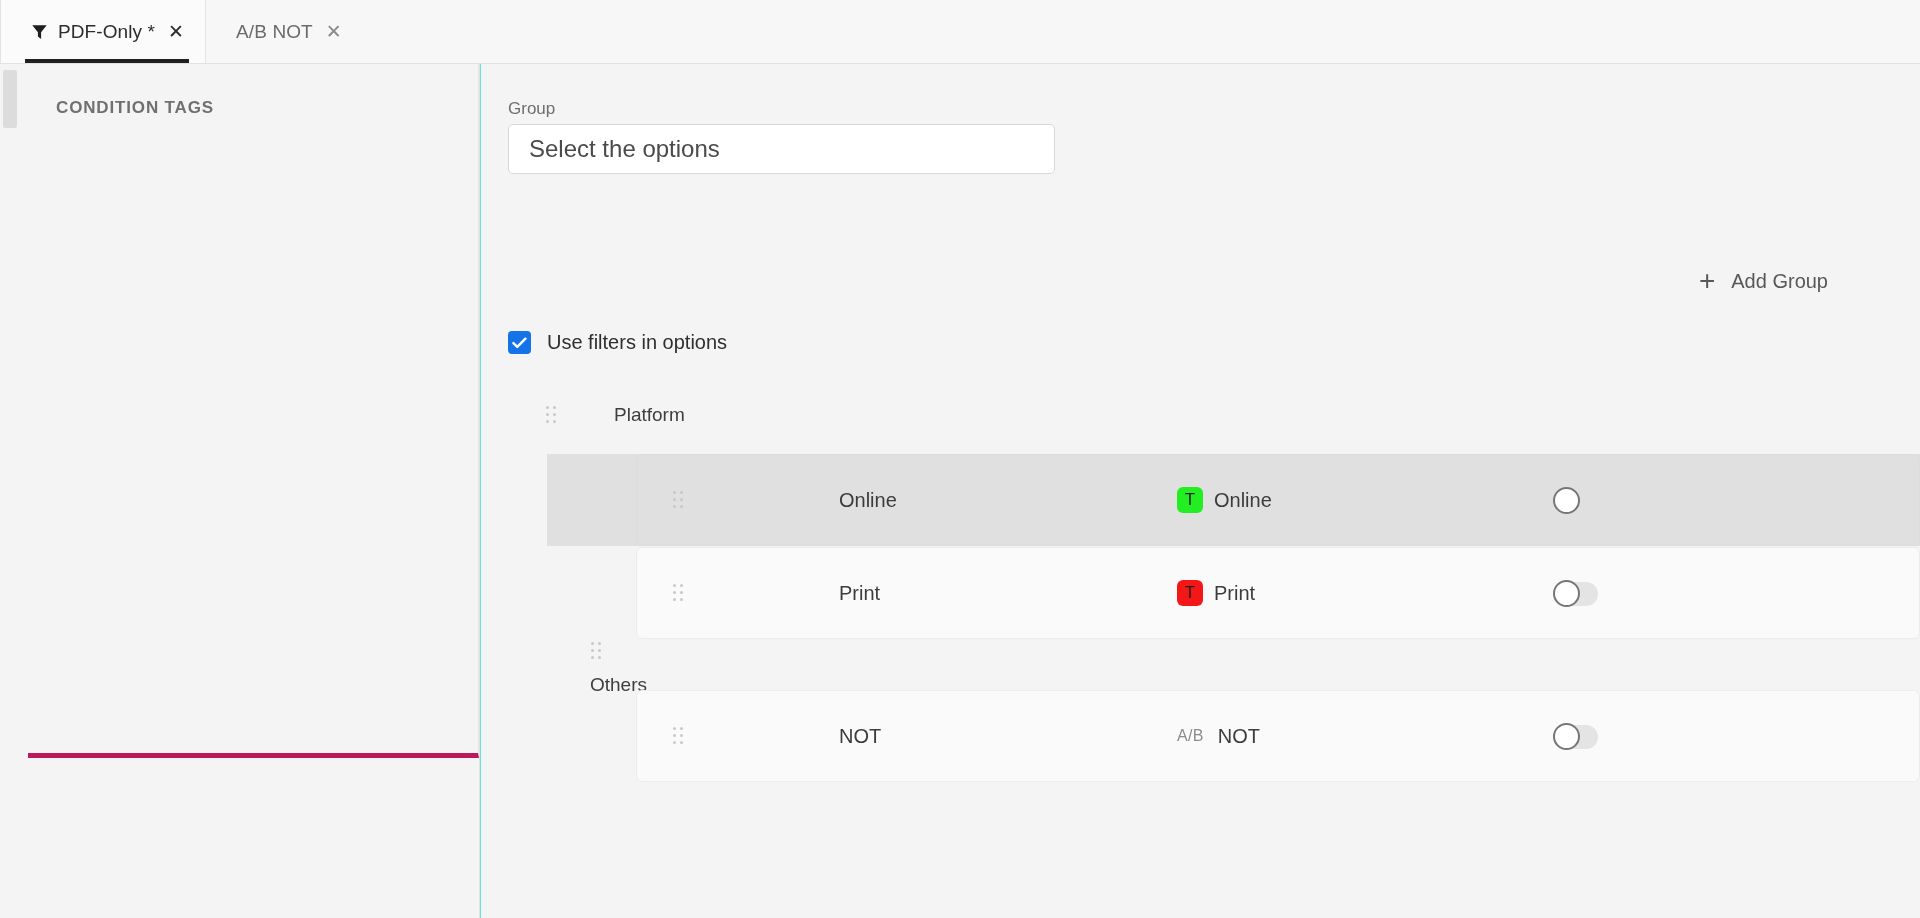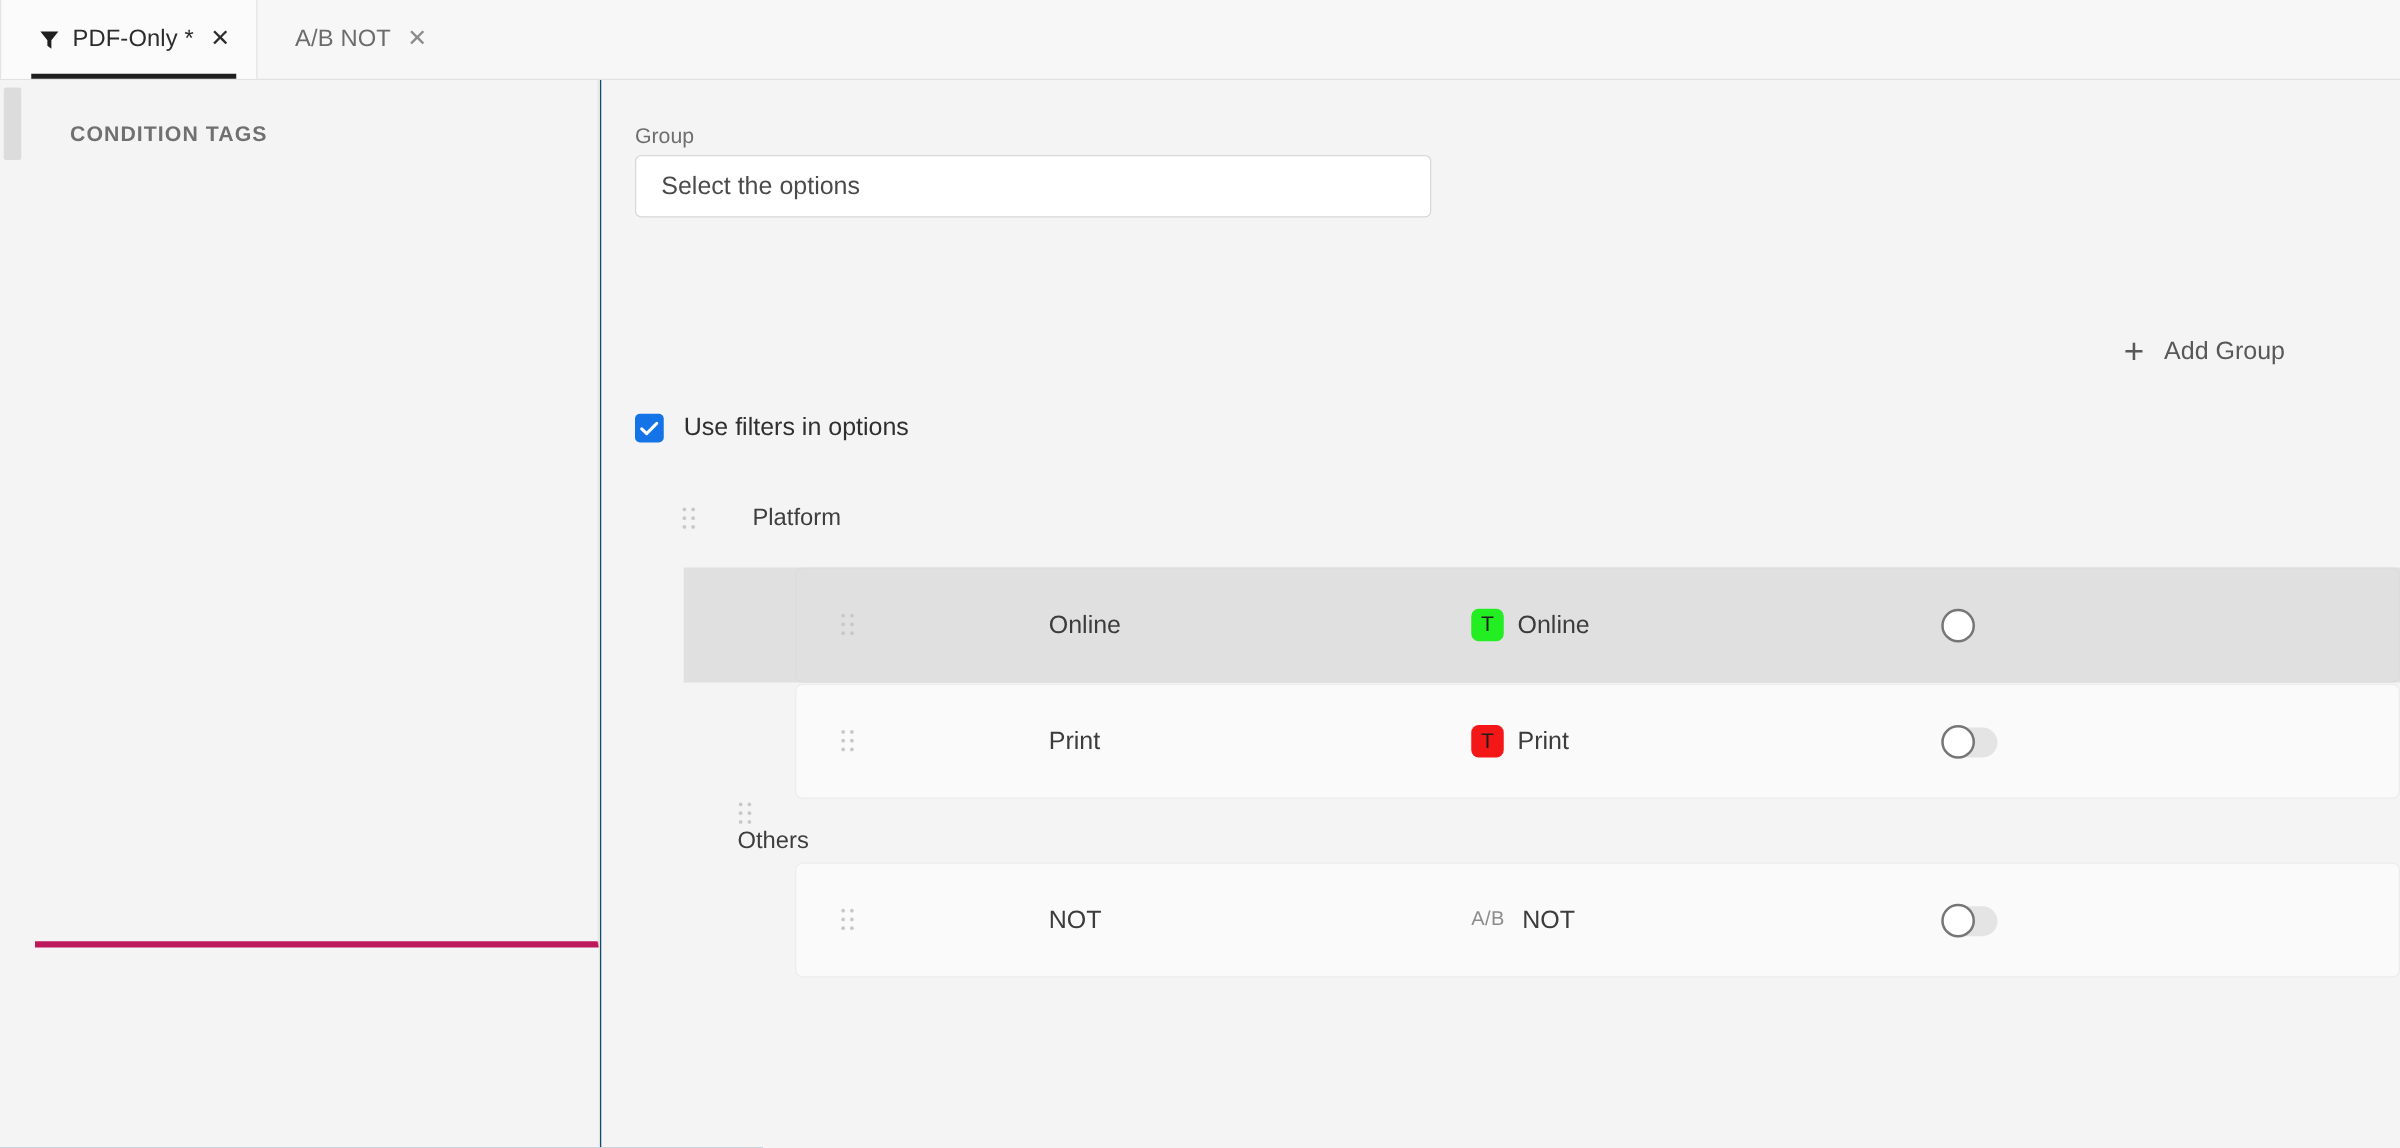--- a/index.html
+++ b/index.html
@@ -2,21 +2,21 @@
 <html><head>
 <meta charset="utf-8">
 <style>
   * { box-sizing: border-box; margin: 0; padding: 0; }
   html, body {
     width: 1920px; height: 918px;
     background: #f4f4f4;
     font-family: "Liberation Sans", sans-serif;
     overflow: hidden;
   }
-  #app { position: relative; width: 1920px; height: 918px; background: #0c4a6e; }
+  #app { position: relative; width: 1920px; height: 918px; background: #5eead4; }
 
   
   .tabbar {
     position: absolute; left: 0; top: 0; width: 1920px; height: 64px;
     background: #f7f7f7; border-bottom: 1px solid #e2e2e2;
     display: flex; align-items: flex-end;
   }
   .tab {
     position: relative; height: 63px; display: flex; align-items: center;
     padding: 0 18px 0 30px; gap: 10px; cursor: default;
@@ -52,23 +52,23 @@
   .panel-title {
     position: absolute; left: 28px; top: 34px; font-size: 17px; font-weight: bold;
     letter-spacing: .85px; color: #707070;
   }
 
   
   .main { position: absolute; left: 481px; top: 64px; right: 0; bottom: 0; background: #f4f4f4; }
 
   .field-label { position: absolute; left: 27px; top: 35px; font-size: 17px; color: #6e6e6e; }
   .title-input {
-    position: absolute; left: 27px; top: 60px; width: 637px; height: 50px;
+    position: absolute; left: 27px; top: 60px; width: 547px; height: 50px;
     background: #fff; border: 1px solid #d8d8d8; border-radius: 5px;
-    font-family: "Liberation Sans", sans-serif; font-size: 20px; color: #3a3a3a;
+    font-family: "Liberation Sans", sans-serif; font-size: 24px; color: #3a3a3a;
     padding: 0 20px; outline: none;
   }
   .title-input::placeholder { color: #4a4a4a; }
 
   .check-row { position: absolute; left: 27px; display: flex; align-items: center; gap: 16px; }
   .check-row.r1 { top: 199px; }
   .check-row.r2 { top: 267px; }
   .checkbox {
     width: 23px; height: 23px; border-radius: 4px; background: #1473e6;
     display: flex; align-items: center; justify-content: center; cursor: pointer; flex: none;
@@ -78,21 +78,21 @@
 
   .add-group {
     position: absolute; top: 203px; right: 92px; display: flex; align-items: center; gap: 16px;
     cursor: pointer;
   }
   .add-group-plus { font-size: 28px; line-height: 1; color: #585858; font-weight: 300; }
   .add-group-label { font-size: 20px; color: #585858; white-space: nowrap; }
 
   
   .group { position: absolute; left: 0; right: 0; }
-  .group-header { position: absolute; display: flex; align-items: center; }
+  .group-header { position: absolute; display: flex; align-items: center; gap: 12px; }
   .grip { width: 12px; height: 20px; flex: none; }
   .grip span {
     display: block; width: 3px; height: 3px; background: #c8c8c8; border-radius: 50%;
     position: absolute;
   }
   .grip { position: relative; }
   .group-name { font-size: 19px; color: #3e3e3e; white-space: nowrap; }
 
   .row-card {
     position: absolute; background: #fafafa; border: 1px solid #ececec;

